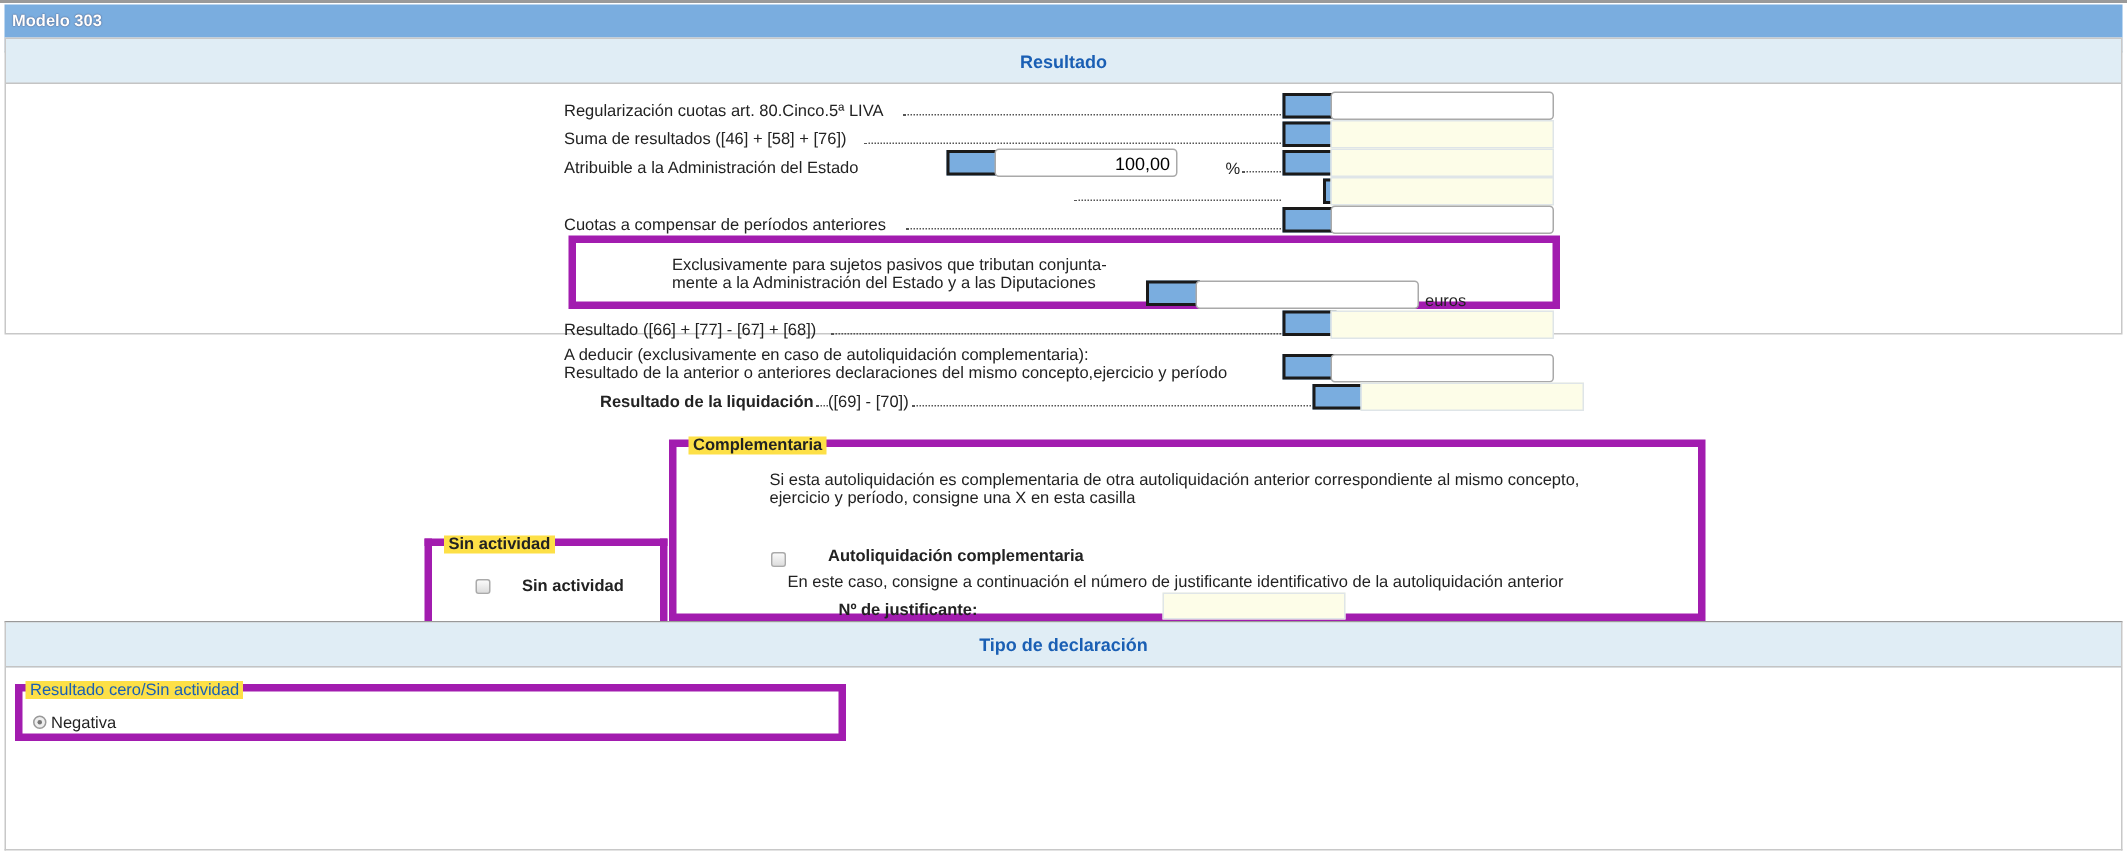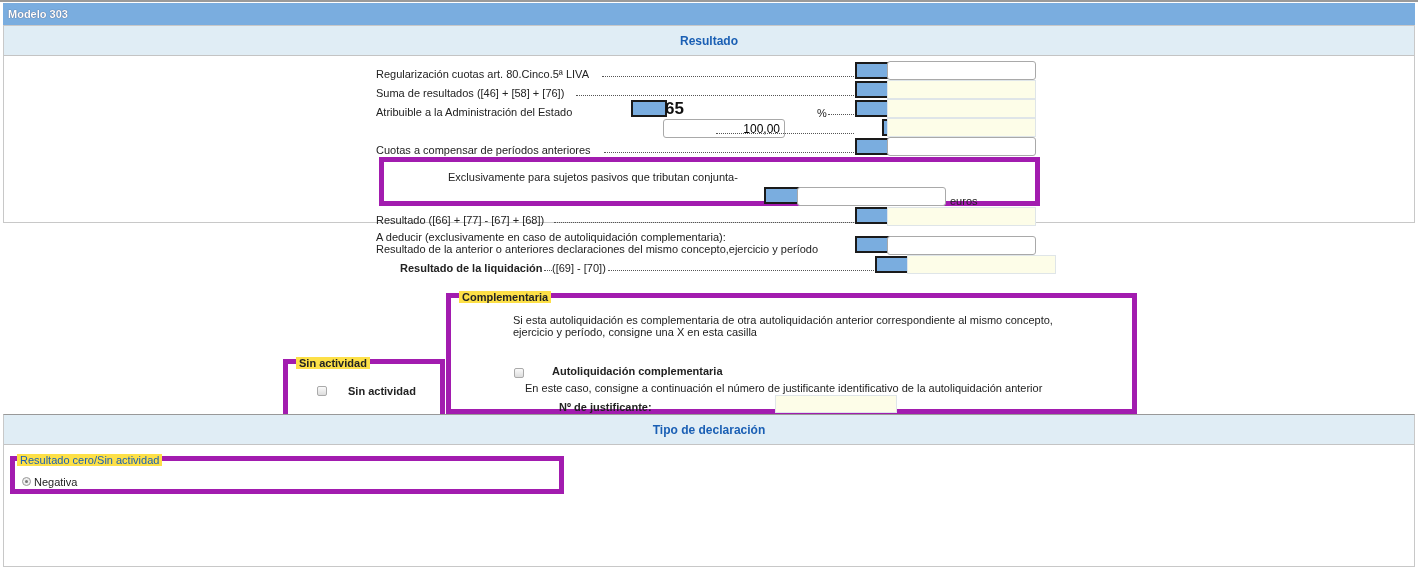--- a/index.html
+++ b/index.html
@@ -49,21 +49,21 @@
 <div class="row" style="top:81px; width:660px;">
   <span class="lbl" style="top:6px;">Suma de resultados ([46] + [58] + [76])</span>
   <div class="dots" style="left:200px; width:278px; top:14px;"></div>
   <div class="box-num" style="left:479px; top:0;">64</div>
   <input class="inp ro" readonly="" style="left: 511px; top: -1px; width: 149px;" value="">
 </div>
 
 <div class="row" style="top:100px; width:660px;">
   <span class="lbl" style="top:6px;">Atribuible a la Administración del Estado</span>
   <div class="box-num" style="left:255px; top:0;">65</div>
-  <input class="inp right" style="left: 287px; top: -1px; width: 122px; margin-top: 20px;" value="100,00">
+  <input class="inp right" style="left: 287px; top: -1px; width: 122px;" value="100,00">
   <span class="lbl" style="left:441px; top:7px;">%</span>
   <div class="dots" style="left:452px; width:26px; top:14px;"></div>
   <div class="box-num" style="left:479px; top:0;">66</div>
   <input class="inp ro" readonly="" style="left: 511px; top: -1px; width: 149px;" value="">
 </div>
 
 <div class="row" style="top:119px; width:660px;">
   <div class="dots" style="left:340px; width:138px; top:14px;"></div>
   <div class="box-num" style="left:506px; top:0;">77</div>
   <input class="inp ro" readonly="" style="left: 511px; top: -1px; width: 149px;" value="">
@@ -72,20 +72,21 @@
 <div class="row" style="top:138px; width:660px;">
   <span class="lbl" style="top:6px;">Cuotas a compensar de períodos anteriores</span>
   <div class="dots" style="left:228px; width:250px; top:14px;"></div>
   <div class="box-num" style="left:479px; top:0;">67</div>
   <input class="inp" style="left: 511px; top: -1px; width: 149px;" value="">
 </div>
 
 <div class="fieldset" style="left:379px; top:157px; width:661px; height:49px;">
   <div style="position:absolute; left:64px; top:9px; font-size:11px; line-height:12px; color:#222;">
     <div>Exclusivamente para sujetos pasivos que tributan conjunta-</div>
+    <div>mente a la Administración del Estado y a las Diputaciones</div>
   </div>
   <div class="box-num" style="left:380px; top:25px;">68</div>
   <input class="inp" style="left: 413px; top: 25px; width: 149px;" value="">
   <span style="position:absolute; left:566px; top:33px; font-size:11px;">euros</span>
 </div>
 
 <div class="row" style="top:207px; width:660px;">
   <span class="lbl" style="top:7px;">Resultado ([66] + [77] - [67] + [68])</span>
   <div class="dots" style="left:178px; width:300px; top:15px;"></div>
   <div class="box-num" style="left:479px; top:0;">69</div>

